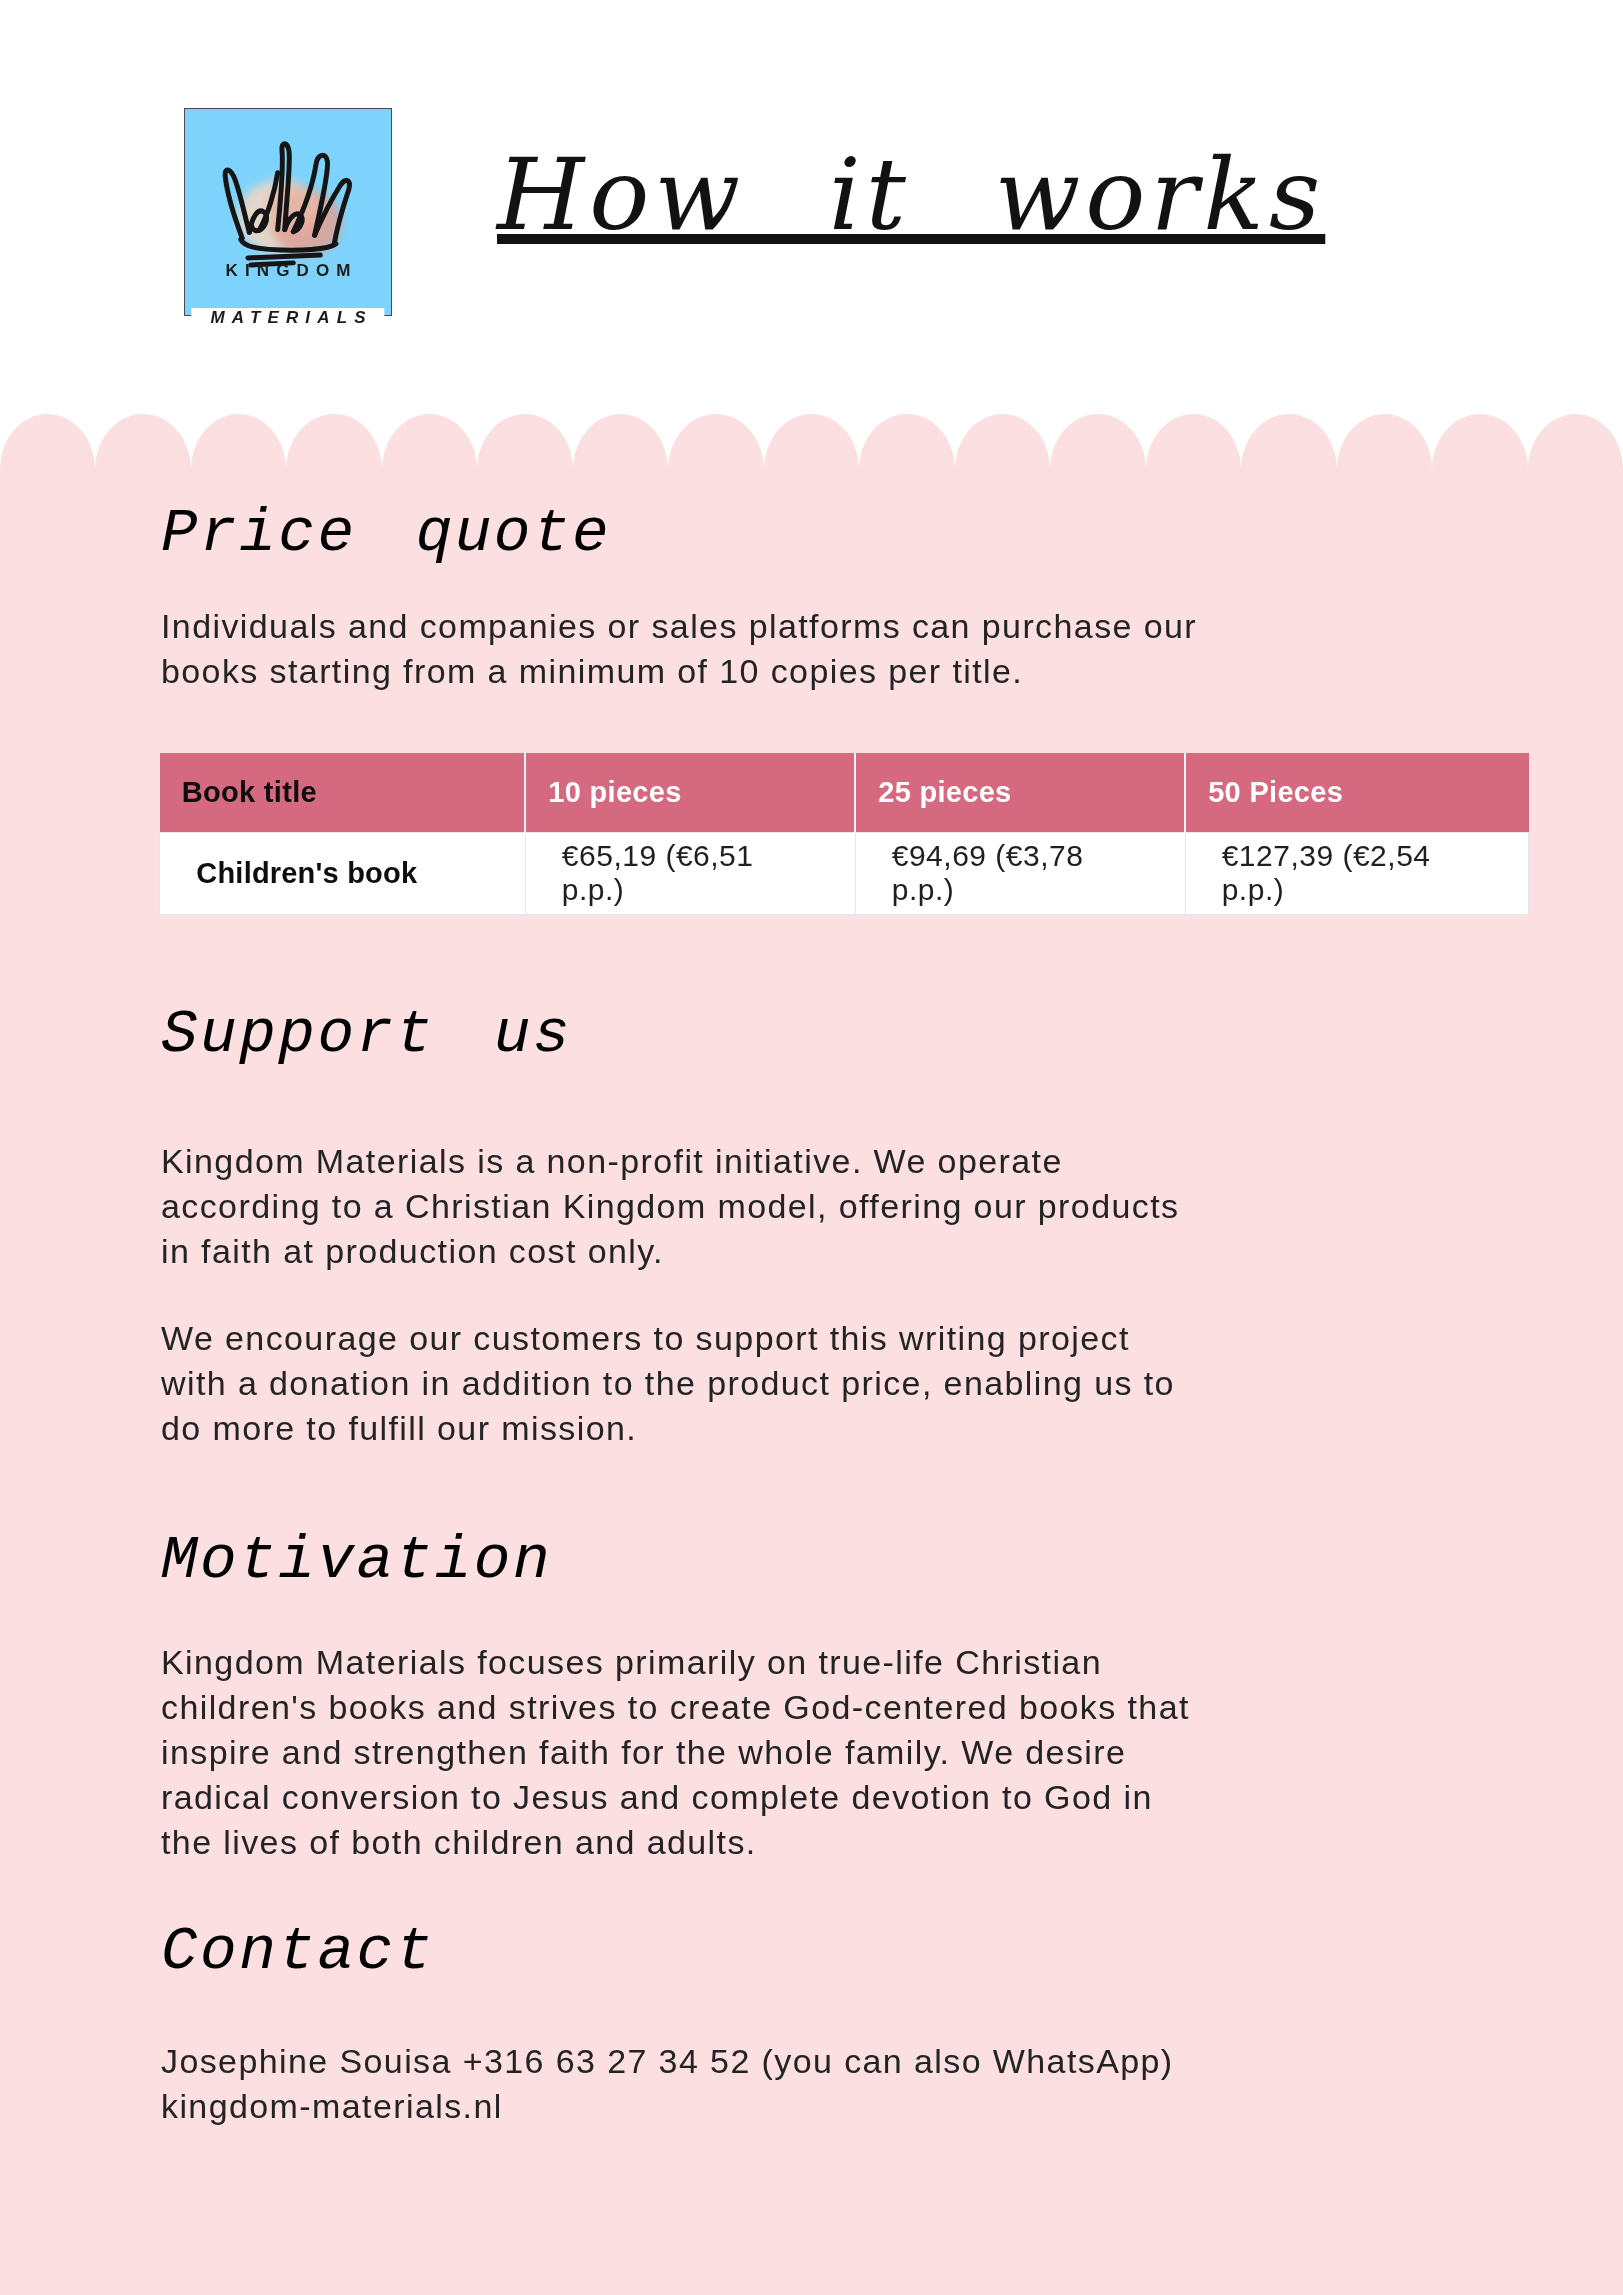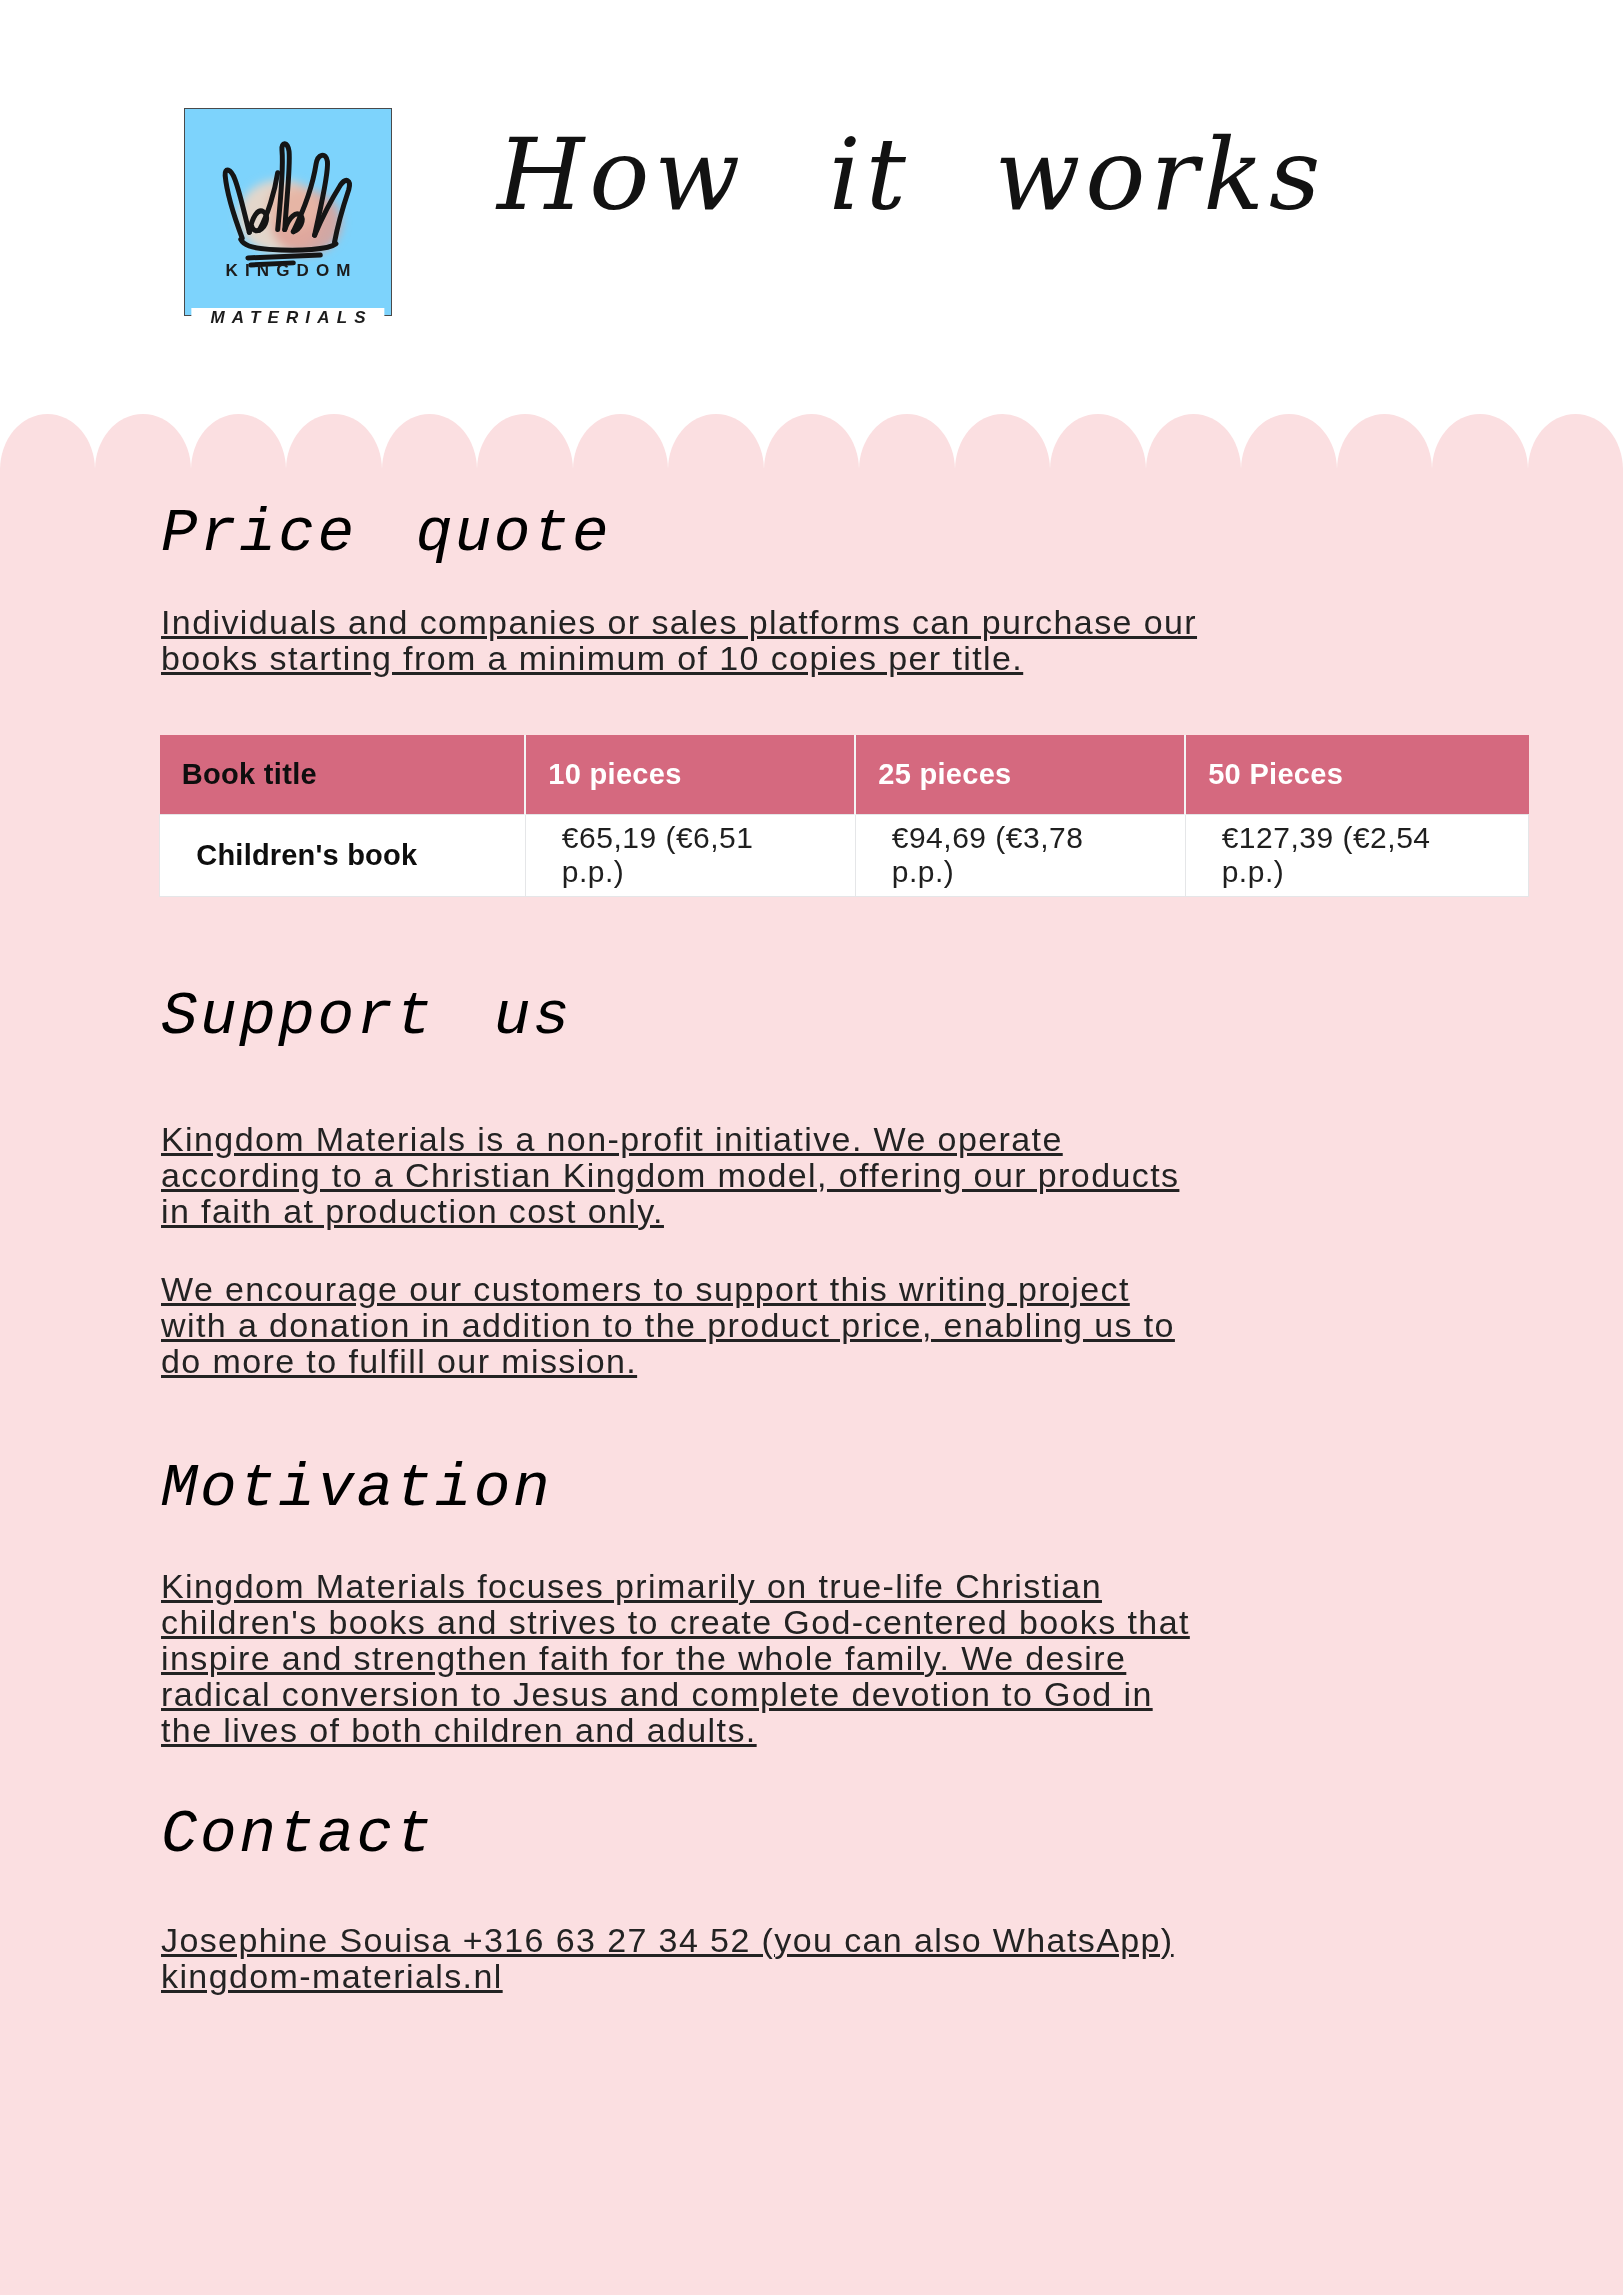--- a/index.html
+++ b/index.html
@@ -35,25 +35,25 @@
     color:#1c1c1c;
   }
   .logo-materials{
     position:absolute;bottom:-12.7px;left:50%;transform:translateX(-50%);
     background:#ffffff;padding:0 12px;white-space:nowrap;
     font-size:17px;font-weight:600;letter-spacing:.42em;text-indent:.42em;
     color:#1c1c1c;
     font-style:italic;
   }
   .page-title{
-    position:absolute;left:497px;top:120px;
+    position:absolute;left:497px;top:140px;
     font-family:"DejaVu Serif", serif;font-style:italic;font-weight:400;
     font-size:100px;line-height:1.1;
     letter-spacing:5px;word-spacing:47px;
-    color:#121212;white-space:nowrap;
+    color:#121212;white-space:nowrap;text-decoration:underline;
   }
 
   
   .scallops{
     position:absolute;left:0;top:414px;width:100%;height:56px;
     display:flex;
   }
   .scallops i{
     flex:1;background:var(--pink);
     border-radius:50% 50% 0 0 / 100% 100% 0 0;
@@ -69,25 +69,24 @@
     padding:0 93px 0 161px;
   }
   .h-script{
     font-family:Liberation Mono, monospace;font-style:italic;font-weight:400;
     font-size:61px;line-height:91px;
     letter-spacing:2.5px;word-spacing:20px;
     color:#000000;
   }
   .h-price{margin-top:20px;}
   .para{
-    font-size:34px;line-height:36px;font-weight:300;
+    font-size:34px;line-height:45px;font-weight:300;
     letter-spacing:1.4px;
     color:var(--body);
     white-space:pre-line;
-    text-decoration:underline;
   }
   .p-intro{margin-top:25px;}
 
   
   table.price{
     margin-top:59px;margin-left:-1.7px;
     width:1370px;
     border-collapse:collapse;table-layout:fixed;
   }
   col.c1{width:26.7%} col.c2{width:24.1%} col.c3{width:24.1%} col.c4{width:25.1%}

